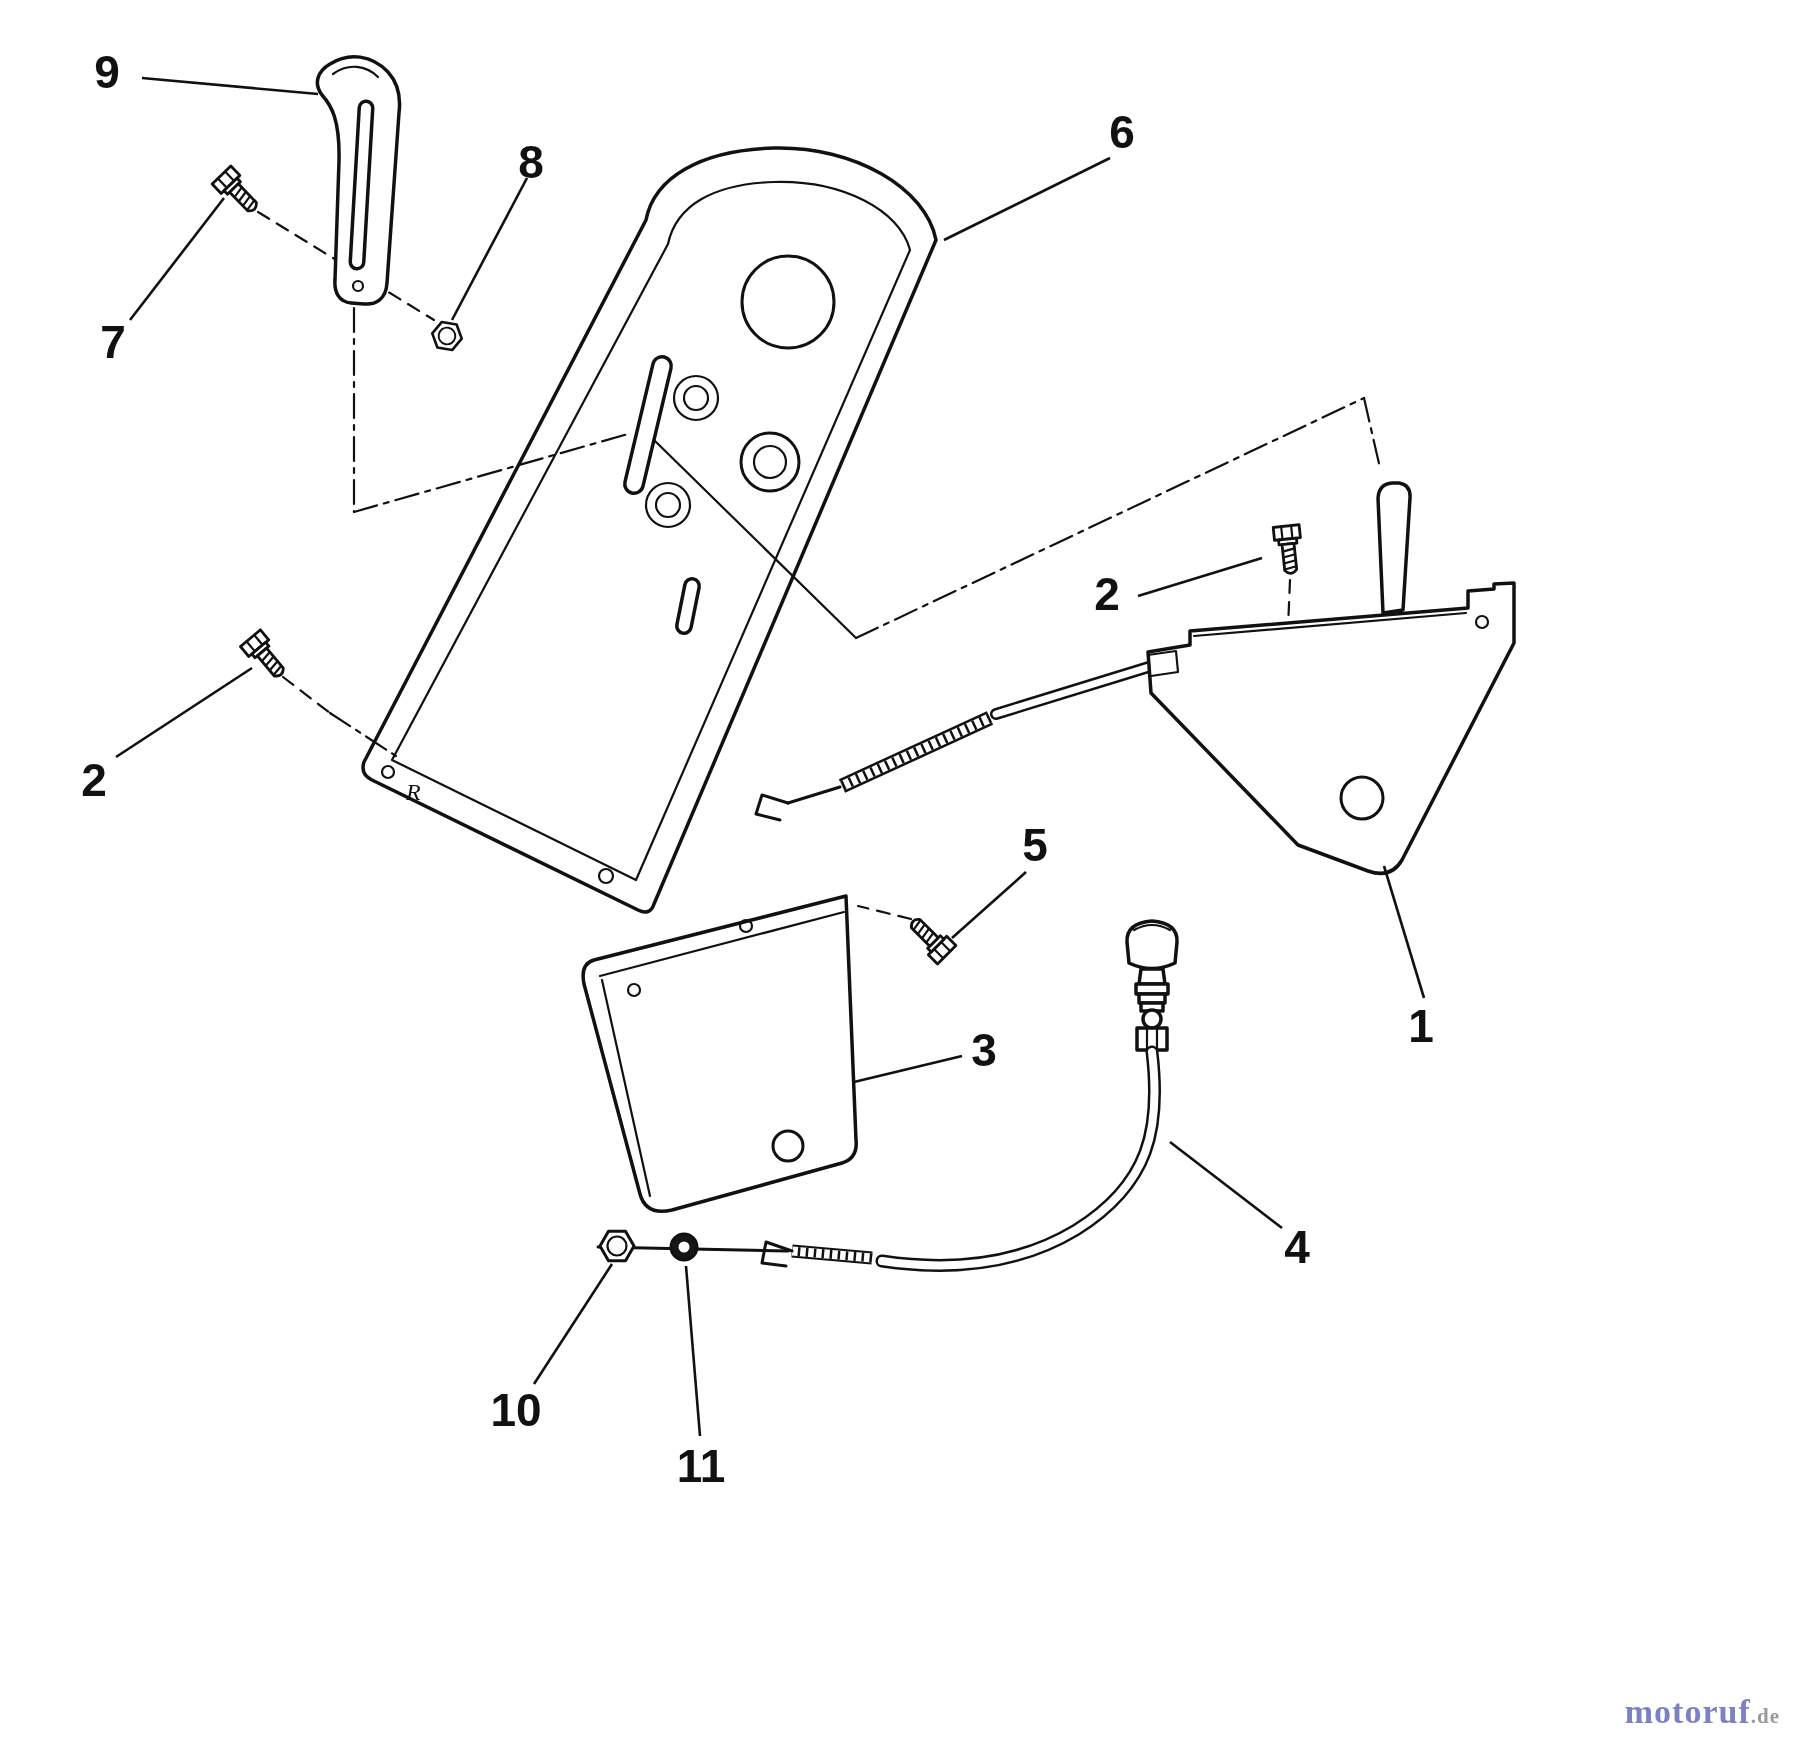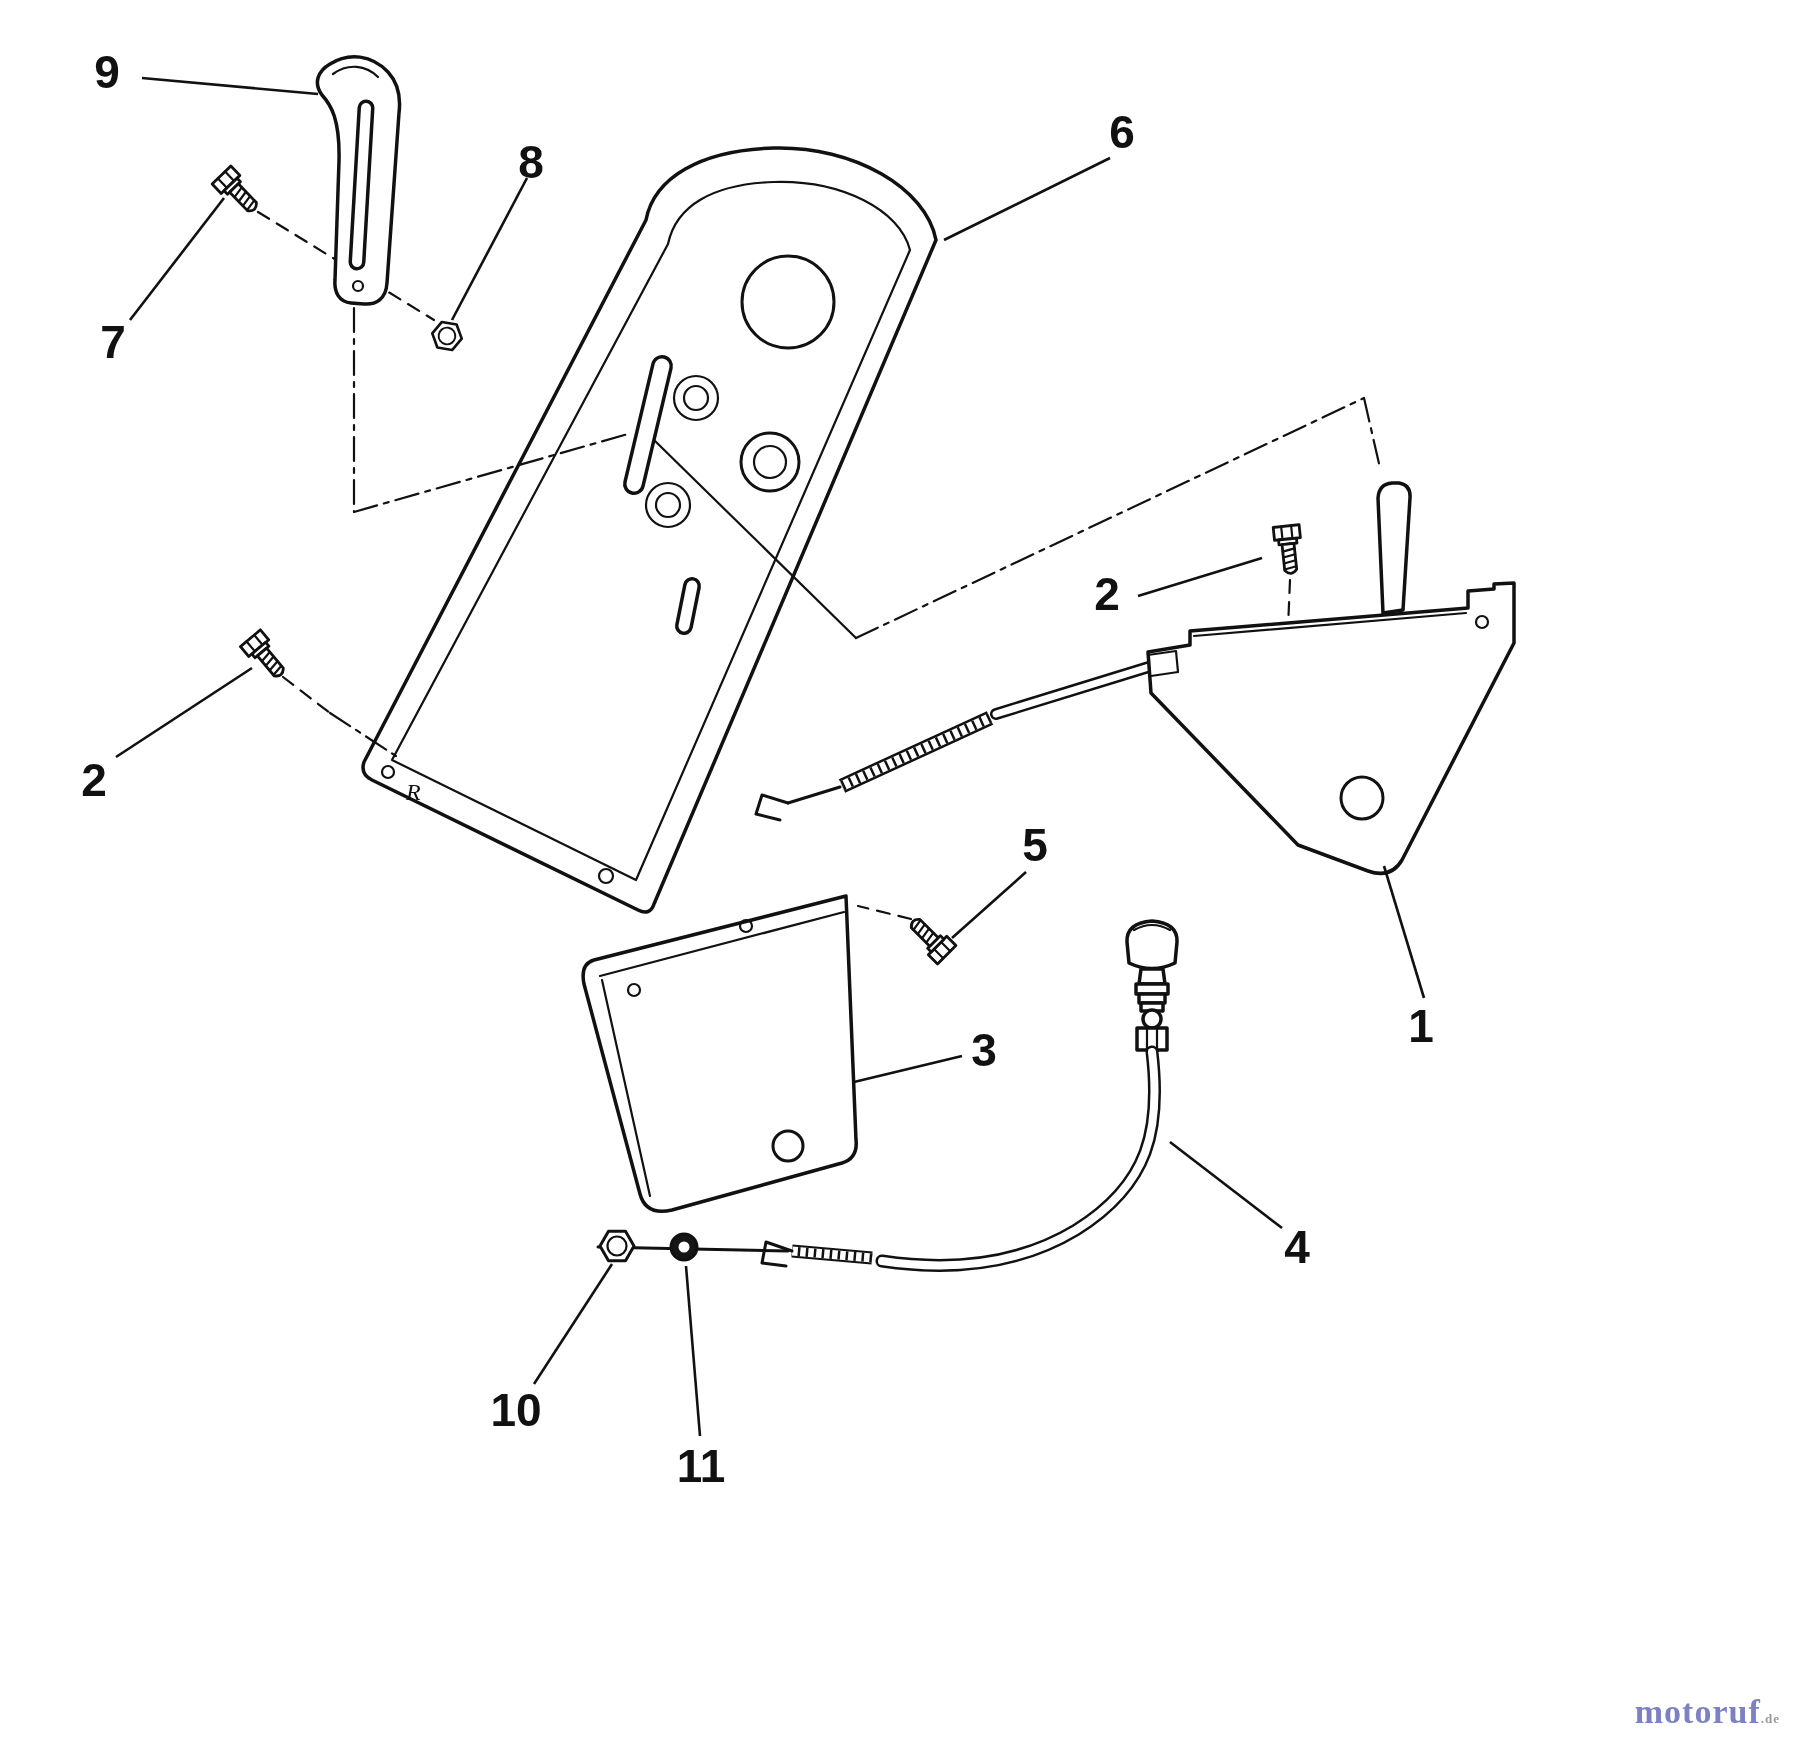--- a/index.html
+++ b/index.html
@@ -17,21 +17,21 @@
   .tube{fill:none;stroke:#111111;stroke-width:13;stroke-linecap:round}
   .tube-core{fill:none;stroke:#ffffff;stroke-width:8;stroke-linecap:round}
   .coil-base{fill:none;stroke:#111111;stroke-width:15}
   .coil-core{fill:none;stroke:#ffffff;stroke-width:10}
   .coil-hatch{fill:none;stroke:#111111;stroke-width:10;stroke-dasharray:2.5 5.5}
   .small-mark{font-family:"Liberation Serif",serif;font-size:24px;fill:#111111;font-style:italic}
 
   .watermark{position:absolute;right:20px;bottom:10px;
              font-family:"Liberation Serif",serif;font-weight:bold;font-size:34px;
              color:#7c81c4;letter-spacing:1px}
-  .watermark .tld{font-size:13px;color:#9a9a9a;font-weight:bold}
+  .watermark .tld{font-size:21px;color:#9a9a9a;font-weight:bold}
 </style>
 </head>
 <body>
 
 <div class="canvas">
 
 <svg width="1800" height="1741" viewBox="0 0 1800 1741">
   <defs>
     <g id="bolt-def">
       <path class="ol" style="stroke-width:2.8" d="M -13,-18 L 13,-18 L 13,-5 L -13,-5 Z"></path>

